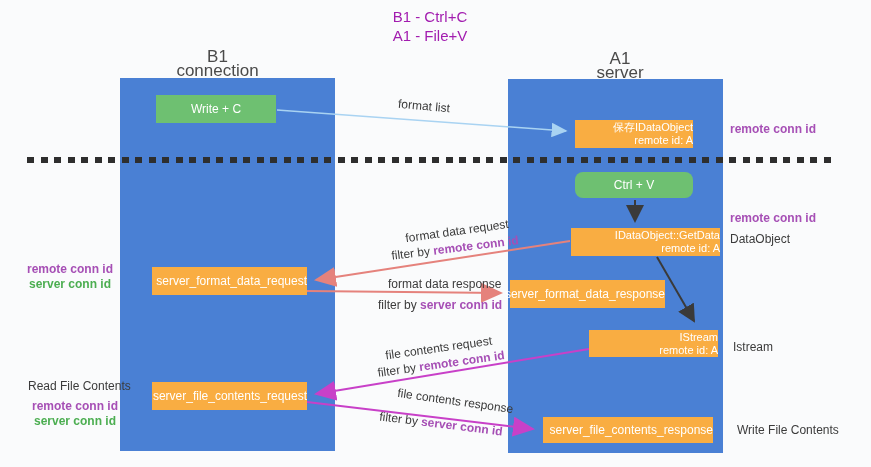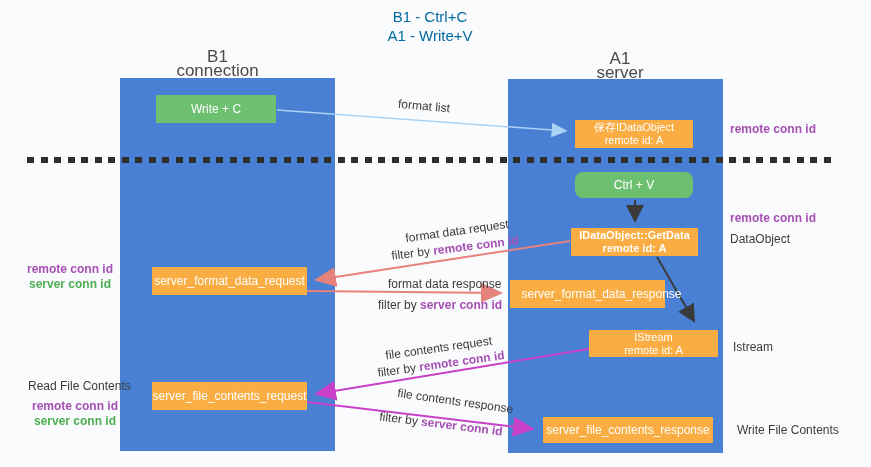--- a/index.html
+++ b/index.html
@@ -5,56 +5,56 @@
   * { margin:0; padding:0; box-sizing:border-box; }
   html,body { background:#fafbfc; }
   body { font-family:"Liberation Sans","DejaVu Sans",sans-serif; }
   #stage { position:relative; width:871px; height:467px; background:#fafbfc; overflow:hidden; }
 
   .col { position:absolute; background:#4a80d4; z-index:0; }
   #col-left  { left:120px; top:78px;  width:215px; height:373px; }
   #col-right { left:508px; top:79px;  width:215px; height:374px; }
 
   .title { position:absolute; left:330px; top:7px; width:200px; text-align:center;
-           font-size:15px; line-height:19px; color:#0369a1; z-index:3; }
+           font-size:15px; line-height:19px; color:#a21caf; z-index:3; }
   .colhead { position:absolute; text-align:center; font-size:17px; line-height:13.5px;
              color:#4a4a4a; z-index:3; }
   #head-left  { left:120px; top:50px; width:195px; }
   #head-right { left:520px; top:52px; width:200px; }
 
   .dashline { position:absolute; left:27px; top:157px; width:808px; height:6px; z-index:2;
               background:repeating-linear-gradient(90deg,#2e2e2e 0 7px,transparent 7px 13.5px); }
 
   svg.arrows { position:absolute; left:0; top:0; z-index:2; pointer-events:none; }
 
   .box { position:absolute; display:flex; flex-direction:column; align-items:center;
          justify-content:center; color:#fff; text-align:center; z-index:3;
          line-height:13px; white-space:nowrap; }
-  .orange { background:#f9ad42; }
+  .orange { background:#f9ad42;align-items:flex-end; }
   .green  { background:#6ec071; }
   .fs11 { font-size:11px; }
   .fs12 { font-size:12px; }
 
   .lbl { position:absolute; white-space:nowrap; z-index:3; font-size:12px; color:#3b3b3b; }
   .purple   { color:#a64fb5; font-weight:bold; }
   .greentxt { color:#4cae51; font-weight:bold; }
   .rot-n8 { transform:rotate(-8deg); }
   .rot-n7 { transform:rotate(-7deg); }
   .rot-p8 { transform:rotate(8deg); }
   .rot-p7 { transform:rotate(7deg); }
   .rot-p5 { transform:rotate(5deg); }
 </style>
 </head>
 <body>
 
 <div id="stage">
 
   <div class="title">
     <div>B1 - Ctrl+C</div>
-    <div>A1 - Write+V</div>
+    <div>A1 - File+V</div>
   </div>
 
   <div class="colhead" id="head-left">
     <div>B1</div>
     <div>connection</div>
   </div>
   <div class="colhead" id="head-right">
     <div>A1</div>
     <div>server</div>
   </div>
@@ -94,21 +94,21 @@
 
   <div class="box orange fs11" style="left:575px; top:120px; width:118px; height:28px;">
     <span>保存IDataObject</span>
     <span>remote id: A</span>
   </div>
 
   <div class="box green fs12" style="left:575px; top:172px; width:118px; height:26px;border-radius:8px;">
     <span>Ctrl + V</span>
   </div>
 
-  <div class="box orange fs11" style="left:571px; top:228px; width:127px; height:28px;font-weight:bold;">
+  <div class="box orange fs11" style="left:571px; top:228px; width:149px; height:28px;">
     <span>IDataObject::GetData</span>
     <span>remote id: A</span>
   </div>
 
   <div class="box orange fs12" style="left:152px; top:267px; width:155px; height:28px;">
     <span>server_format_data_request</span>
   </div>
 
   <div class="box orange fs12" style="left:510px; top:280px; width:155px; height:28px;padding-left:28px;">
     <span>server_format_data_response</span>

